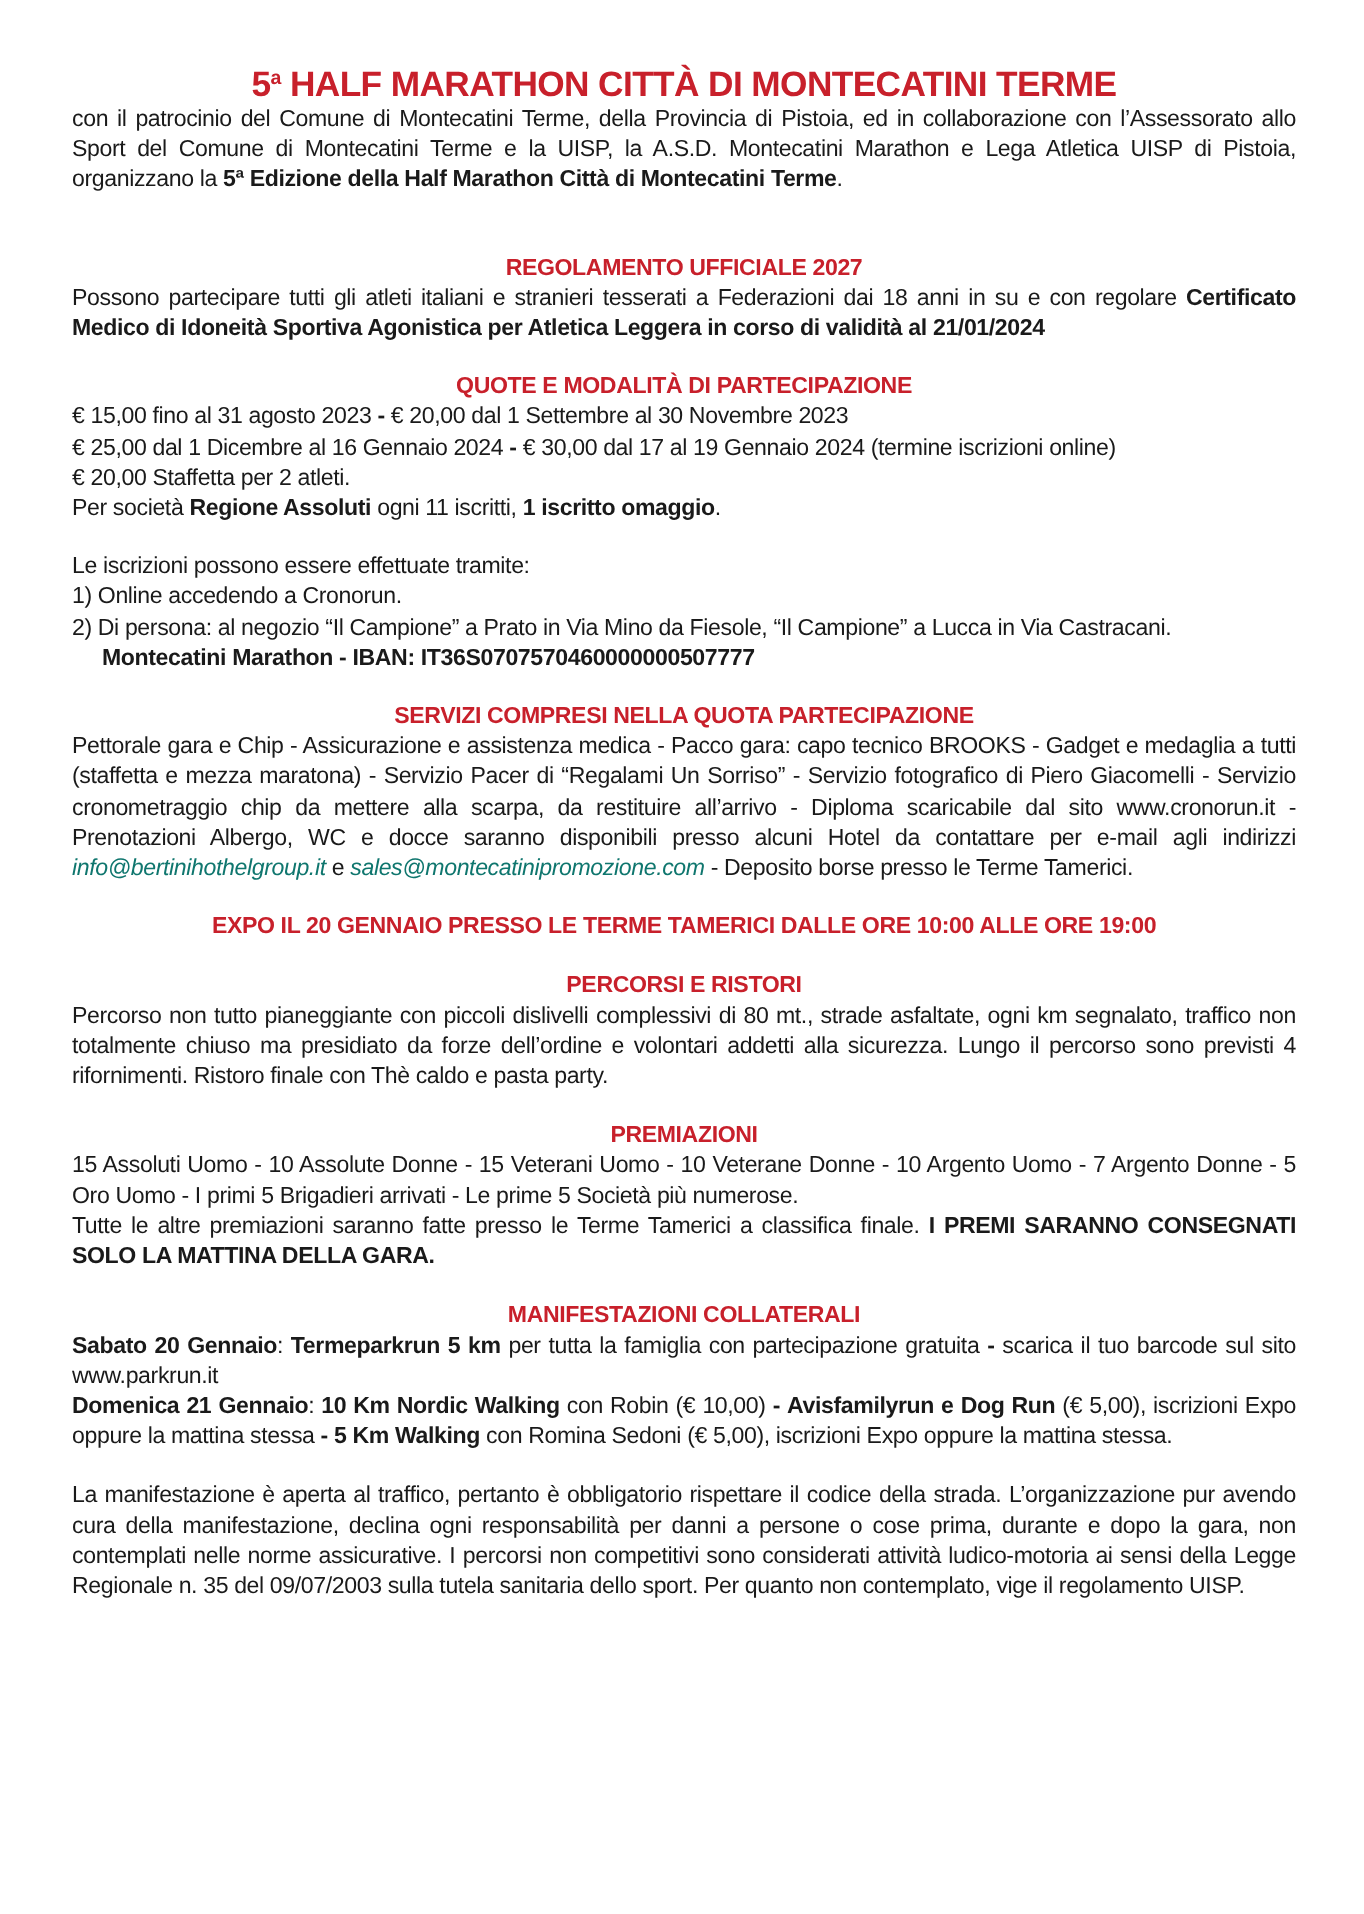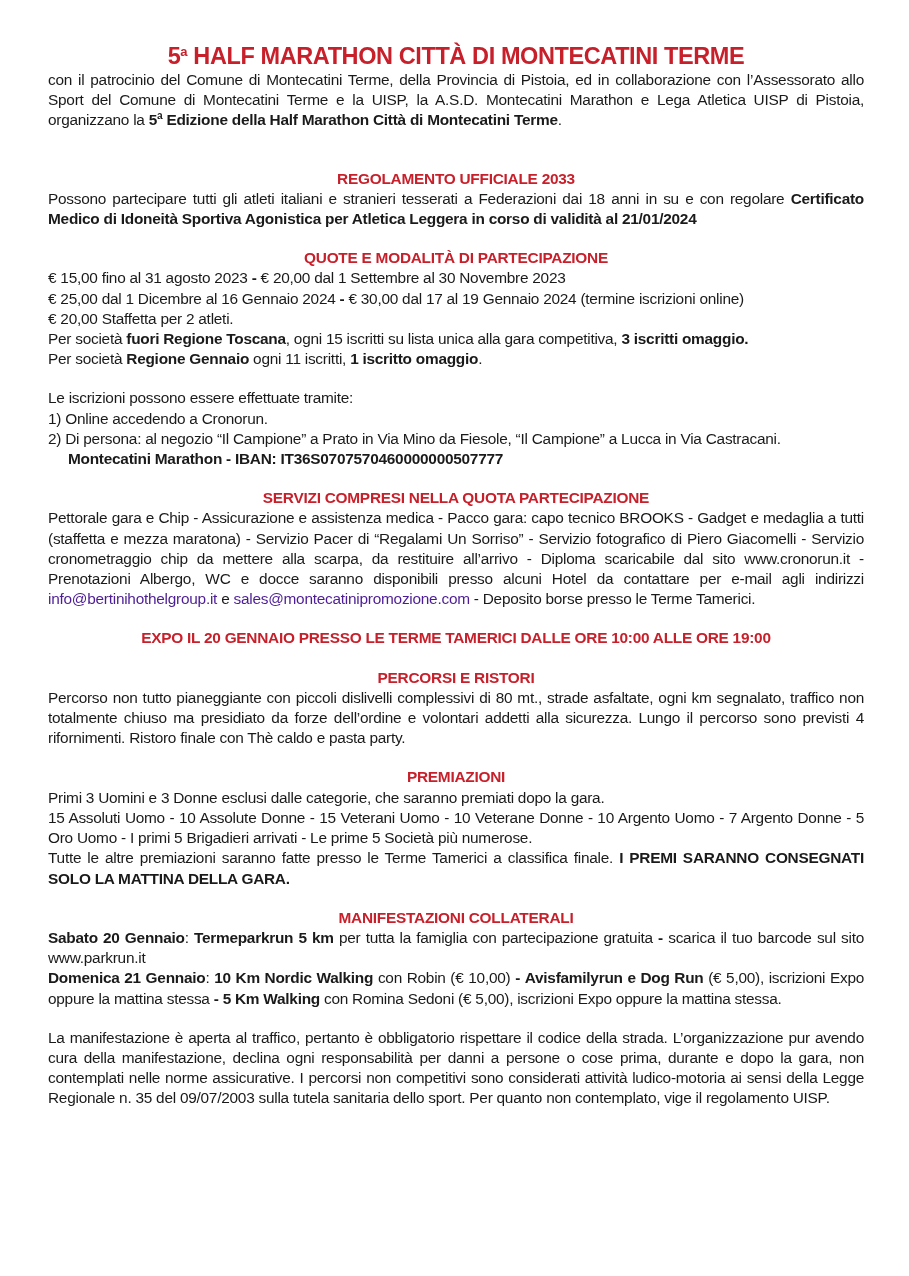--- a/index.html
+++ b/index.html
@@ -20,49 +20,48 @@
   }
   .title sup { font-size: 13px; vertical-align: 8px; line-height: 0; }
   .h {
     text-align: center; color: #c8202b; font-weight: bold;
     font-size: 15.4px; line-height: 20.2px; margin: 0;
   }
   p { margin: 0; }
   .j { text-align: justify; text-align-last: left; }
   .gap { height: 19px; }
   b { font-weight: bold; }
-  .link { color: #4c1d95; }
+  .link { color: #0f766e; font-style: italic; }
   .indent { padding-left: 20px; }
 </style>
 </head>
 <body>
 
 <div class="page">
   <div class="content">
 
     <h1 class="title"><span>5</span><sup>a</sup><span> HALF MARATHON CITTÀ DI MONTECATINI TERME</span></h1>
 
     <p class="j"><span>con il patrocinio del Comune di Montecatini Terme, della Provincia di Pistoia, ed in collaborazione con l’Assessorato allo Sport del Comune di Montecatini Terme e la UISP, la A.S.D. Montecatini Marathon e Lega Atletica UISP di Pistoia, organizzano la </span><b>5ª Edizione della Half Marathon Città di Montecatini Terme</b><span>.</span></p>
 
     <div class="gap"></div>
 
 
     <div class="gap"></div>
 
-    <h2 class="h">REGOLAMENTO UFFICIALE 2033</h2>
+    <h2 class="h">REGOLAMENTO UFFICIALE 2027</h2>
     <p class="j"><span>Possono partecipare tutti gli atleti italiani e stranieri tesserati a Federazioni dai 18 anni in su e con regolare </span><b>Certificato Medico di Idoneità Sportiva Agonistica per Atletica Leggera in corso di validità al 21/01/2024</b></p>
 
     <div class="gap"></div>
 
     <h2 class="h">QUOTE E MODALITÀ DI PARTECIPAZIONE</h2>
     <p><span>€ 15,00 fino al 31 agosto 2023 </span><b>-</b><span> € 20,00 dal 1 Settembre al 30 Novembre 2023</span></p>
     <p><span>€ 25,00 dal 1 Dicembre al 16 Gennaio 2024 </span><b>-</b><span> € 30,00 dal 17 al 19 Gennaio 2024 (termine iscrizioni online)</span></p>
     <p>€ 20,00 Staffetta per 2 atleti.</p>
-    <p><span>Per società </span><b>fuori Regione Toscana</b><span>, ogni 15 iscritti su lista unica alla gara competitiva, </span><b>3 iscritti omaggio.</b></p>
-    <p><span>Per società </span><b>Regione Gennaio</b><span> ogni 11 iscritti, </span><b>1 iscritto omaggio</b><span>.</span></p>
+    <p><span>Per società </span><b>Regione Assoluti</b><span> ogni 11 iscritti, </span><b>1 iscritto omaggio</b><span>.</span></p>
 
     <div class="gap"></div>
 
     <p>Le iscrizioni possono essere effettuate tramite:</p>
     <p>1) Online accedendo a Cronorun.</p>
     <p>2) Di persona: al negozio “Il Campione” a Prato in Via Mino da Fiesole, “Il Campione” a Lucca in Via Castracani.</p>
     <p class="indent"><b>Montecatini Marathon - IBAN: IT36S0707570460000000507777</b></p>
 
     <div class="gap"></div>
 
@@ -74,21 +73,20 @@
     <h2 class="h">EXPO IL 20 GENNAIO PRESSO LE TERME TAMERICI DALLE ORE 10:00 ALLE ORE 19:00</h2>
 
     <div class="gap"></div>
 
     <h2 class="h">PERCORSI E RISTORI</h2>
     <p class="j">Percorso non tutto pianeggiante con piccoli dislivelli complessivi di 80 mt., strade asfaltate, ogni km segnalato, traffico non totalmente chiuso ma presidiato da forze dell’ordine e volontari addetti alla sicurezza. Lungo il percorso sono previsti 4 rifornimenti. Ristoro finale con Thè caldo e pasta party.</p>
 
     <div class="gap"></div>
 
     <h2 class="h">PREMIAZIONI</h2>
-    <p>Primi 3 Uomini e 3 Donne esclusi dalle categorie, che saranno premiati dopo la gara.</p>
     <p class="j">15 Assoluti Uomo - 10 Assolute Donne - 15 Veterani Uomo - 10 Veterane Donne - 10 Argento Uomo - 7 Argento Donne - 5 Oro Uomo - I primi 5 Brigadieri arrivati - Le prime 5 Società più numerose.</p>
     <p class="j"><span>Tutte le altre premiazioni saranno fatte presso le Terme Tamerici a classifica finale. </span><b>I PREMI SARANNO CONSEGNATI SOLO LA MATTINA DELLA GARA.</b></p>
 
     <div class="gap"></div>
 
     <h2 class="h">MANIFESTAZIONI COLLATERALI</h2>
     <p class="j"><b>Sabato 20 Gennaio</b><span>: </span><b>Termeparkrun 5 km</b><span> per tutta la famiglia con partecipazione gratuita </span><b>-</b><span> scarica il tuo barcode sul sito www.parkrun.it</span></p>
     <p class="j"><b>Domenica 21 Gennaio</b><span>: </span><b>10 Km Nordic Walking</b><span> con Robin (€ 10,00) </span><b>-</b><span> </span><b>Avisfamilyrun e Dog Run</b><span> (€ 5,00), iscrizioni Expo oppure la mattina stessa </span><b>-</b><span> </span><b>5 Km Walking</b><span> con Romina Sedoni (€ 5,00), iscrizioni Expo oppure la mattina stessa.</span></p>
 
     <div class="gap"></div>

